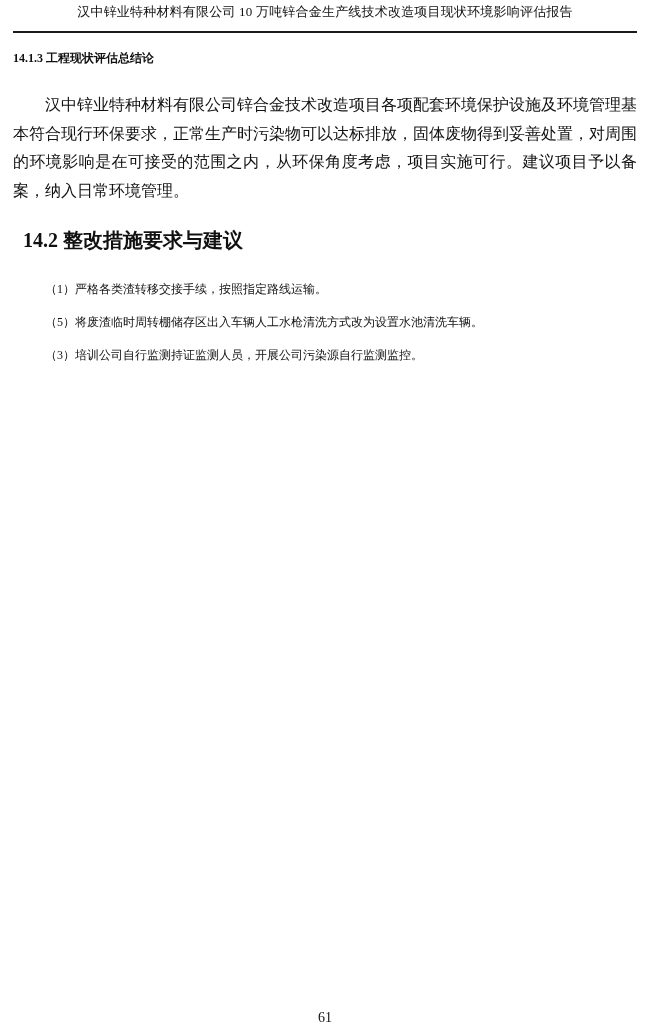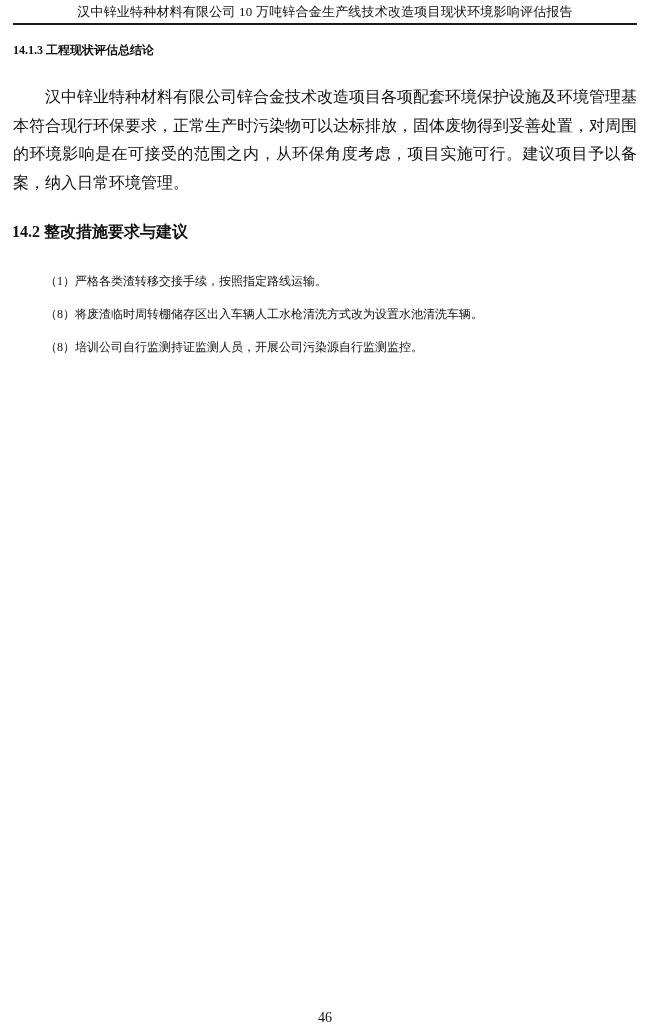--- a/index.html
+++ b/index.html
@@ -13,21 +13,21 @@
     height: 1034px;
     background: #ffffff;
     color: #111111;
     font-family: "Liberation Serif", "DejaVu Serif", serif;
     overflow: hidden;
     box-sizing: border-box;
   }
   .page-header {
     margin: 0 13px;
     padding-top: 5px;
-    padding-bottom: 4px;
+    padding-bottom: 12px;
     border-bottom: 2px solid #1a1a1a;
     text-align: center;
     font-size: 13px;
     line-height: 14px;
     font-weight: 500;
     letter-spacing: 0.2px;
     white-space: nowrap;
   }
   .heading-3 {
     margin: 15px 13px 0 13px;
@@ -37,22 +37,22 @@
   }
   .body-para {
     margin: 23px 13px 0 13px;
     font-size: 16px;
     line-height: 28.5px;
     text-indent: 32px;
     text-align: justify;
     text-justify: inter-ideograph;
   }
   .heading-2 {
-    margin: 22px 13px 0 12px;
-    font-size: 16px;
+    margin: 22px 13px 0 23px;
+    font-size: 20px;
     line-height: 26px;
     font-weight: bold;
   }
   .rec-list {
     margin: 26px 13px 0 45px;
   }
   .rec-item {
     margin: 0 0 13px 0;
     font-size: 12px;
     line-height: 20px;
@@ -80,23 +80,23 @@
   <main>
 
     <h3 class="heading-3">14.1.3 工程现状评估总结论</h3>
 
     <p class="body-para">汉中锌业特种材料有限公司锌合金技术改造项目各项配套环境保护设施及环境管理基本符合现行环保要求，正常生产时污染物可以达标排放，固体废物得到妥善处置，对周围的环境影响是在可接受的范围之内，从环保角度考虑，项目实施可行。建议项目予以备案，纳入日常环境管理。</p>
 
     <h2 class="heading-2">14.2 整改措施要求与建议</h2>
 
     <div class="rec-list">
       <p class="rec-item">（1）严格各类渣转移交接手续，按照指定路线运输。</p>
-      <p class="rec-item">（8）将废渣临时周转棚储存区出入车辆人工水枪清洗方式改为设置水池清洗车辆。</p>
-      <p class="rec-item">（8）培训公司自行监测持证监测人员，开展公司污染源自行监测监控。</p>
+      <p class="rec-item">（5）将废渣临时周转棚储存区出入车辆人工水枪清洗方式改为设置水池清洗车辆。</p>
+      <p class="rec-item">（3）培训公司自行监测持证监测人员，开展公司污染源自行监测监控。</p>
     </div>
 
   </main>
 
   <footer class="page-footer">
-    <span>46</span>
+    <span>61</span>
   </footer>
 
 </div>
 
 </body></html>

